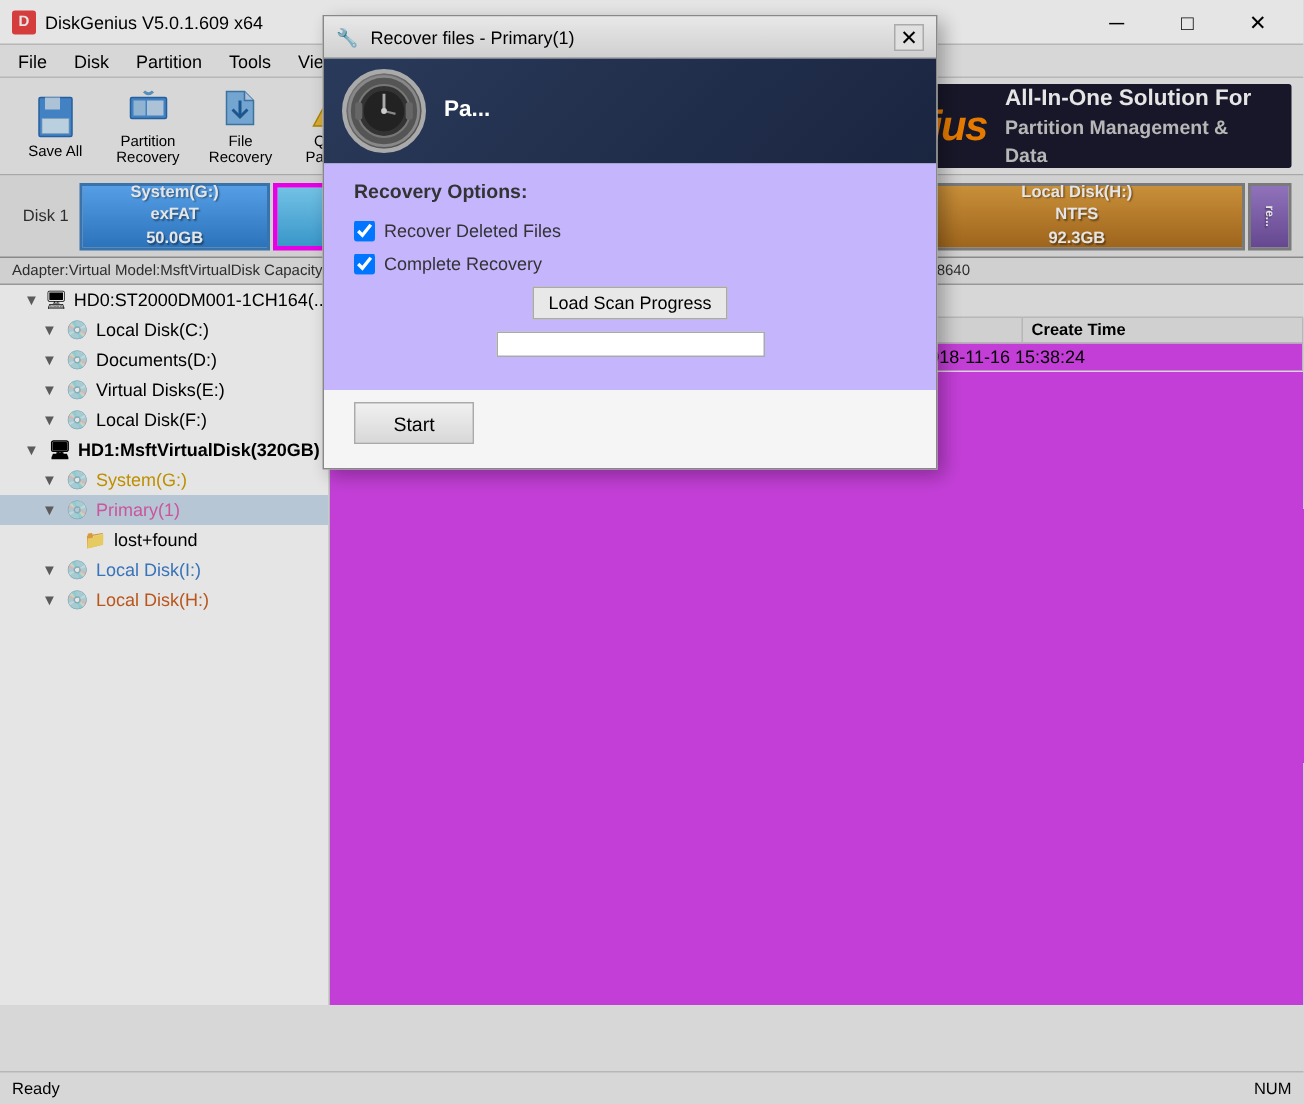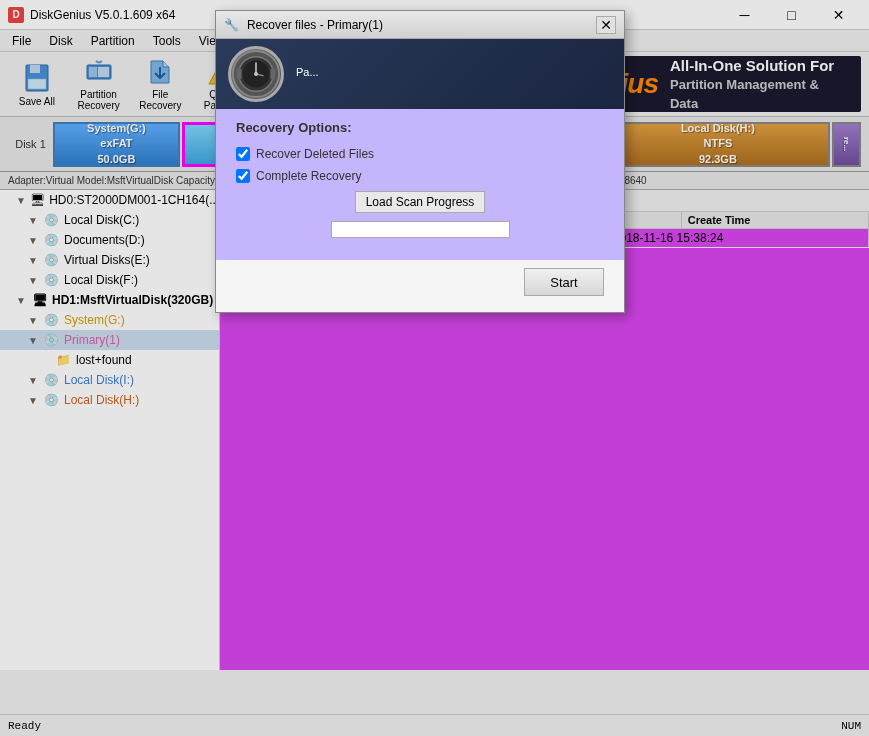--- a/index.html
+++ b/index.html
@@ -201,21 +201,20 @@
       border-top: 1px solid #ccc;
       display: flex;
       align-items: center;
       justify-content: space-between;
       padding: 0 8px;
       font-size: 11px;
       position: absolute;
       bottom: 0;
       left: 0;
       right: 0;
-      font-family: Liberation Mono, monospace;
     }
 
     
     #modal-overlay {
       position: absolute;
       top: 0; left: 0; right: 0; bottom: 0;
       background: rgba(0,0,0,0.1);
       z-index: 100;
       display: flex;
       align-items: flex-start;
@@ -268,21 +267,21 @@
       border-radius: 50%;
       background: radial-gradient(circle at 35% 35%, #888, #444);
       border: 3px solid #aaa;
       display: flex; align-items: center; justify-content: center;
       font-size: 24px;
       color: #ddd;
       overflow: hidden;
       position: relative;
     }
     #dialog-header-text { color: white; }
-    #dialog-header-text h3 { font-size: 11px; font-weight: normal; margin-bottom: 4px; }
+    #dialog-header-text h3 { font-size: 15px; font-weight: bold; margin-bottom: 4px; }
 
     #dialog-body {
       padding: 11px 20px 12px 20px;
       background: #c4b5fd;
     }
     #recovery-options-label {
       font-size: 13px;
       font-weight: bold;
       color: #333;
       margin-bottom: 12px;
@@ -328,21 +327,21 @@
     #scan-progress-field {
       flex: 1;
       height: 22px;
       background: white;
       border: 1px solid #aaa;
     }
 
     #dialog-footer {
       padding: 8px 20px 16px;
       display: flex;
-      justify-content: flex-end;
+      justify-content: flex-start;
     }
     #start-btn {
       width: 80px;
       height: 28px;
       background: linear-gradient(180deg, #f0f0f0, #d8d8d8);
       border: 1px solid #aaa;
       cursor: pointer;
       font-size: 13px;
     }
   </style>

